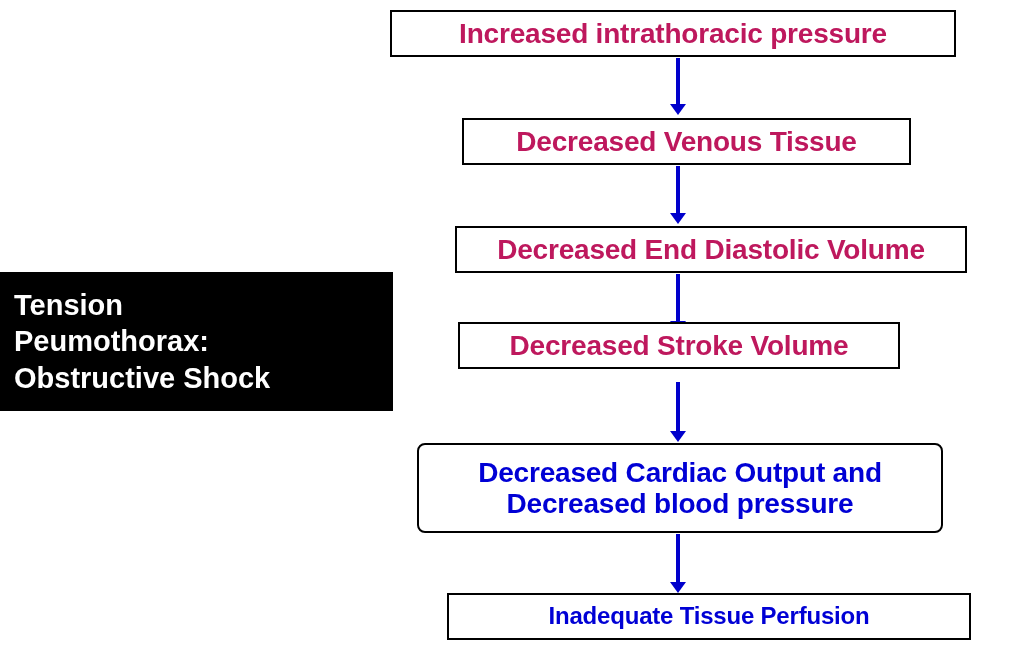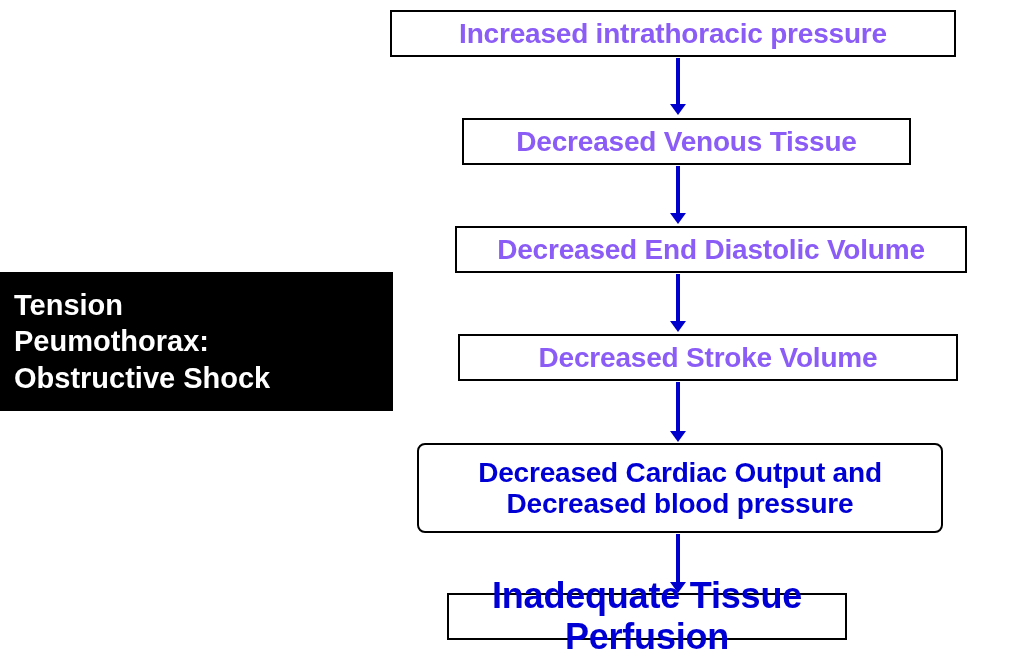--- a/index.html
+++ b/index.html
@@ -30,21 +30,21 @@
     line-height: 1.12;
     letter-spacing: -0.2px;
   }
   .flow-box .box-text {
     display: block;
     width: 100%;
     padding: 0 6px;
     box-sizing: border-box;
     white-space: pre-line;
   }
-  .text-black { color: #8b5cf6; }
+  .text-black { color: #be185d; }
   .text-blue  { color: #0000d5; }
 
   
   .arrow {
     position: absolute;
     width: 16px;
   }
   .arrow .shaft {
     position: absolute;
     left: 6px;
@@ -113,36 +113,36 @@
 
   <div class="flow-box text-black" style="left:455px; top:226px; width:512px; height:47px; font-size:28px;">
     <span class="box-text">Decreased End Diastolic Volume</span>
   </div>
 
   <div class="arrow" style="left:670px; top:274px; height:58px;">
     <span class="shaft" style="height:48px;"></span>
     <span class="head"></span>
   </div>
 
-  <div class="flow-box text-black" style="left:458px; top:334px; width:500px; height:47px; font-size:28px;">
+  <div class="flow-box text-black" style="left:458px; top:322px; width:442px; height:47px; font-size:28px;">
     <span class="box-text">Decreased Stroke Volume</span>
   </div>
 
   <div class="arrow" style="left:670px; top:382px; height:60px;">
     <span class="shaft" style="height:50px;"></span>
     <span class="head"></span>
   </div>
 
   <div class="flow-box text-blue" style="left:417px; top:443px; width:526px; height:90px; font-size:28px;border-radius:8px;">
     <span class="box-text">Decreased Cardiac Output and
 Decreased blood pressure</span>
   </div>
 
   <div class="arrow" style="left:670px; top:534px; height:59px;">
     <span class="shaft" style="height:49px;"></span>
     <span class="head"></span>
   </div>
 
-  <div class="flow-box text-blue" style="left:447px; top:593px; width:400px; height:47px; font-size:36px;">
+  <div class="flow-box text-blue" style="left:447px; top:593px; width:524px; height:47px; font-size:24px;">
     <span class="box-text">Inadequate Tissue Perfusion</span>
   </div>
 
 </div>
 
 </body></html>

